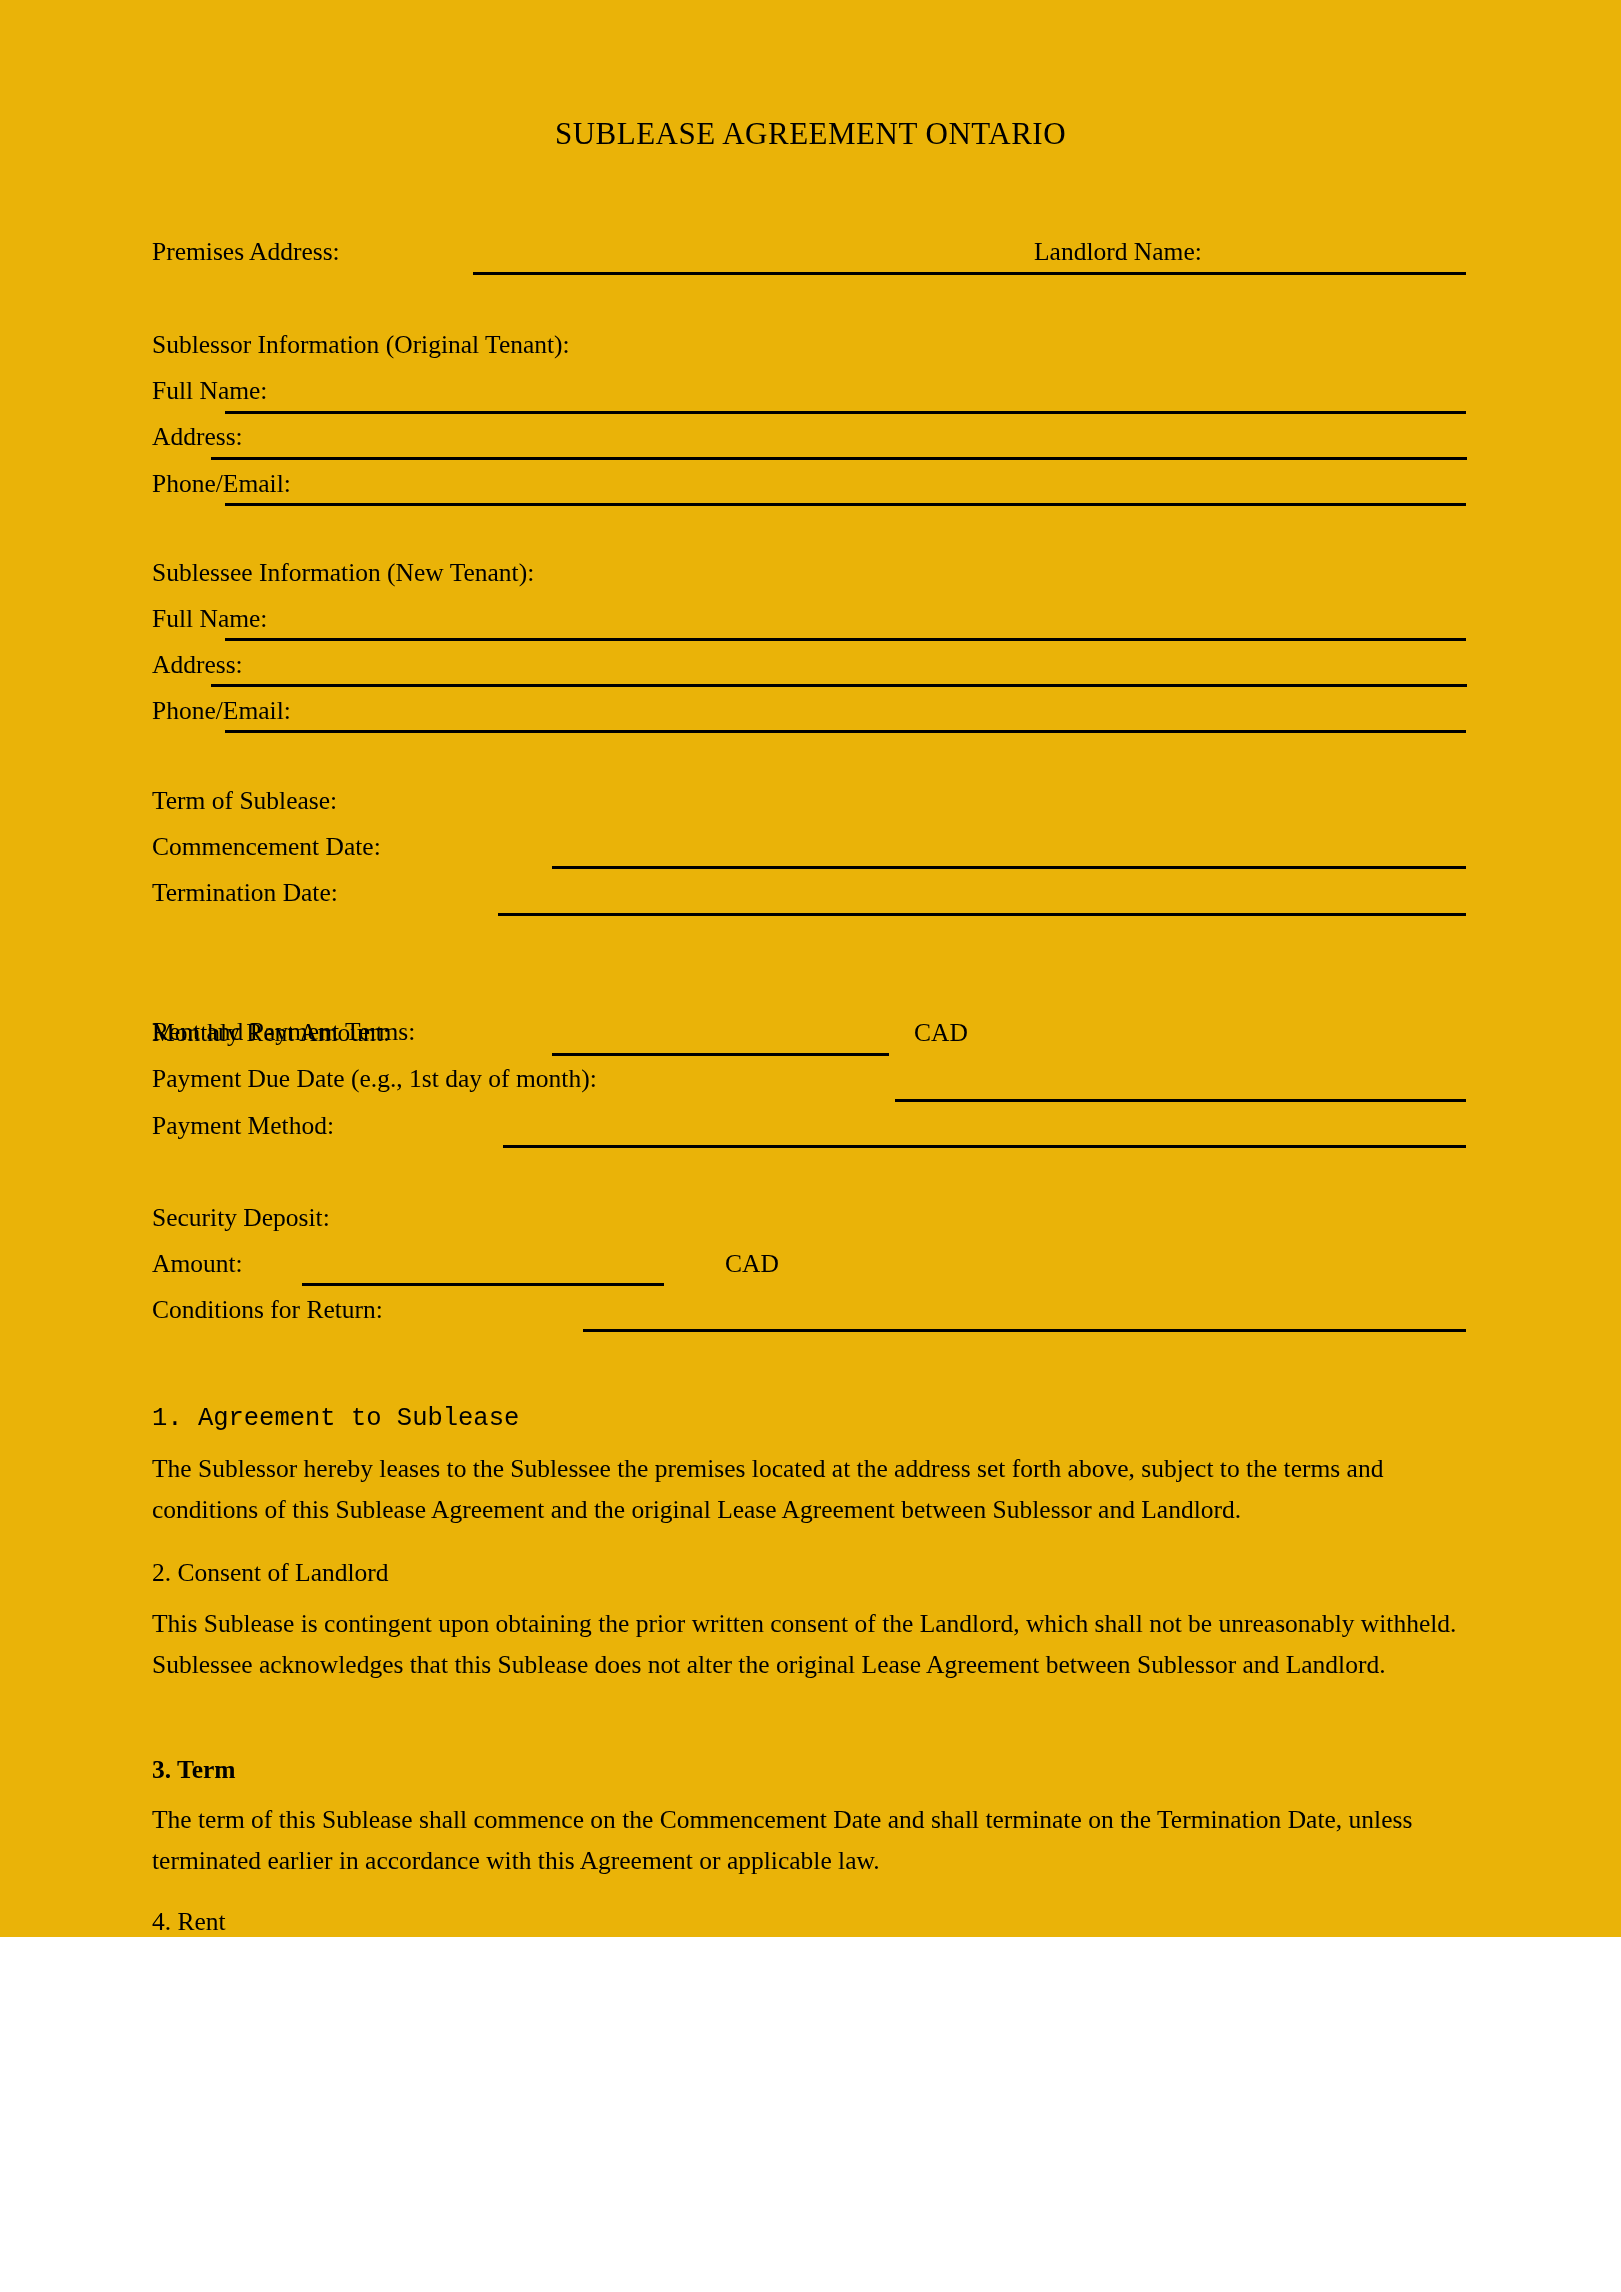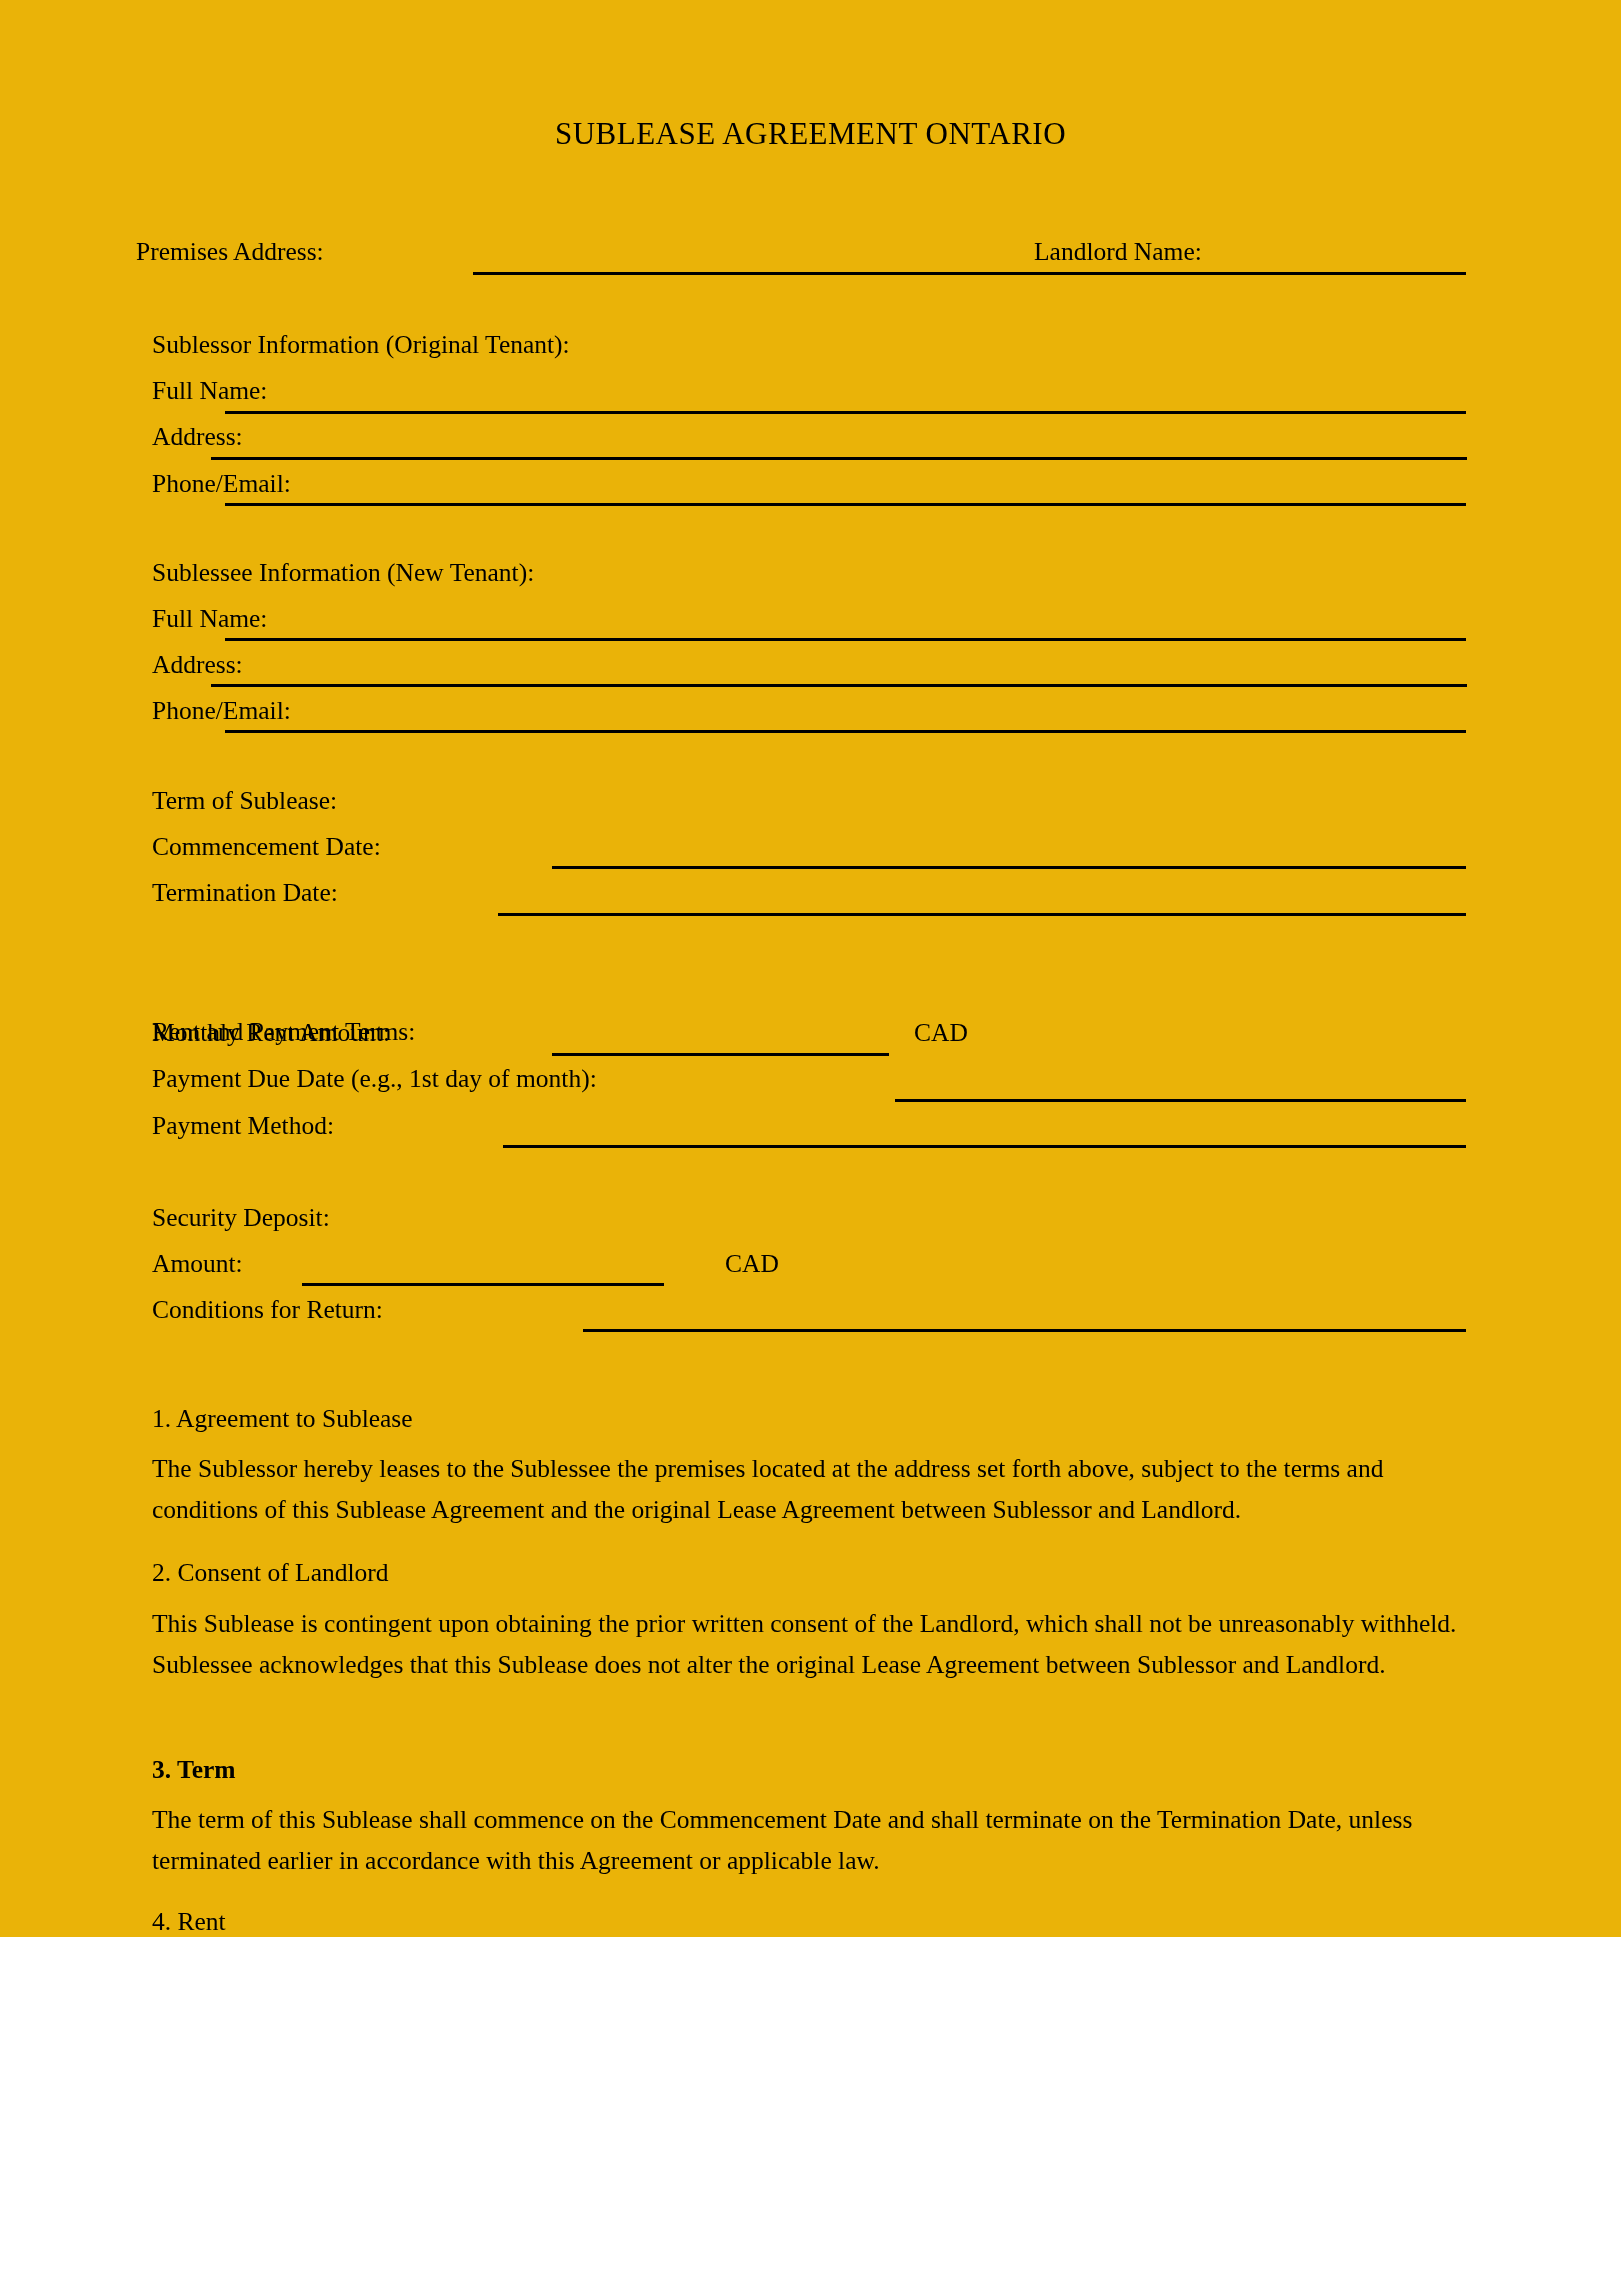--- a/index.html
+++ b/index.html
@@ -65,21 +65,21 @@
     text-align: left;
   }
 </style>
 </head>
 <body>
 
 <div id="page">
 
   <div class="doc-title">SUBLEASE AGREEMENT ONTARIO</div>
 
-  <div class="t" style="left:136px; top:235px;">Premises Address:</div>
+  <div class="t" style="left:152px; top:235px;">Premises Address:</div>
   <div class="t" style="left:1002px; top:235px;margin-left:32px;">Landlord Name:</div>
   <div class="rule" style="left:473px; top:272px; width:993px;"></div>
 
   <div class="t" style="left:152px; top:328px;">Sublessor Information (Original Tenant):</div>
 
   <div class="t" style="left:152px; top:374px;">Full Name:</div>
   <div class="rule" style="left:225px; top:411px; width:1241px;"></div>
 
   <div class="t" style="left:152px; top:420px;">Address:</div>
   <div class="rule" style="left:211px; top:457px; width:1256px;"></div>
@@ -120,21 +120,21 @@
 
   <div class="t" style="left:152px; top:1201px;">Security Deposit:</div>
 
   <div class="t" style="left:152px; top:1247px;">Amount:</div>
   <div class="rule" style="left:302px; top:1283px; width:362px;"></div>
   <div class="t" style="left:725px; top:1247px;">CAD</div>
 
   <div class="t" style="left:152px; top:1293px;">Conditions for Return:</div>
   <div class="rule" style="left:583px; top:1329px; width:883px;"></div>
 
-  <div class="clause-head" style="top:1402px;">1. Agreement to Sublease</div>
+  <div class="clause-head" style="top:1402px;font-family:Liberation Mono, monospace;">1. Agreement to Sublease</div>
   <div class="clause-body" style="top:1448px;">The Sublessor hereby leases to the Sublessee the premises located at the address set forth above, subject to the terms and conditions of this Sublease Agreement and the original Lease Agreement between Sublessor and Landlord.</div>
 
   <div class="clause-head" style="top:1556px;">2. Consent of Landlord</div>
   <div class="clause-body" style="top:1603px;">This Sublease is contingent upon obtaining the prior written consent of the Landlord, which shall not be unreasonably withheld. Sublessee acknowledges that this Sublease does not alter the original Lease Agreement between Sublessor and Landlord.</div>
 
   <div class="clause-head" style="top:1753px;font-weight:bold;">3. Term</div>
   <div class="clause-body" style="top:1799px;">The term of this Sublease shall commence on the Commencement Date and shall terminate on the Termination Date, unless terminated earlier in accordance with this Agreement or applicable law.</div>
 
   <div class="clause-head" style="top:1905px;text-align:right;">4. Rent</div>
 

